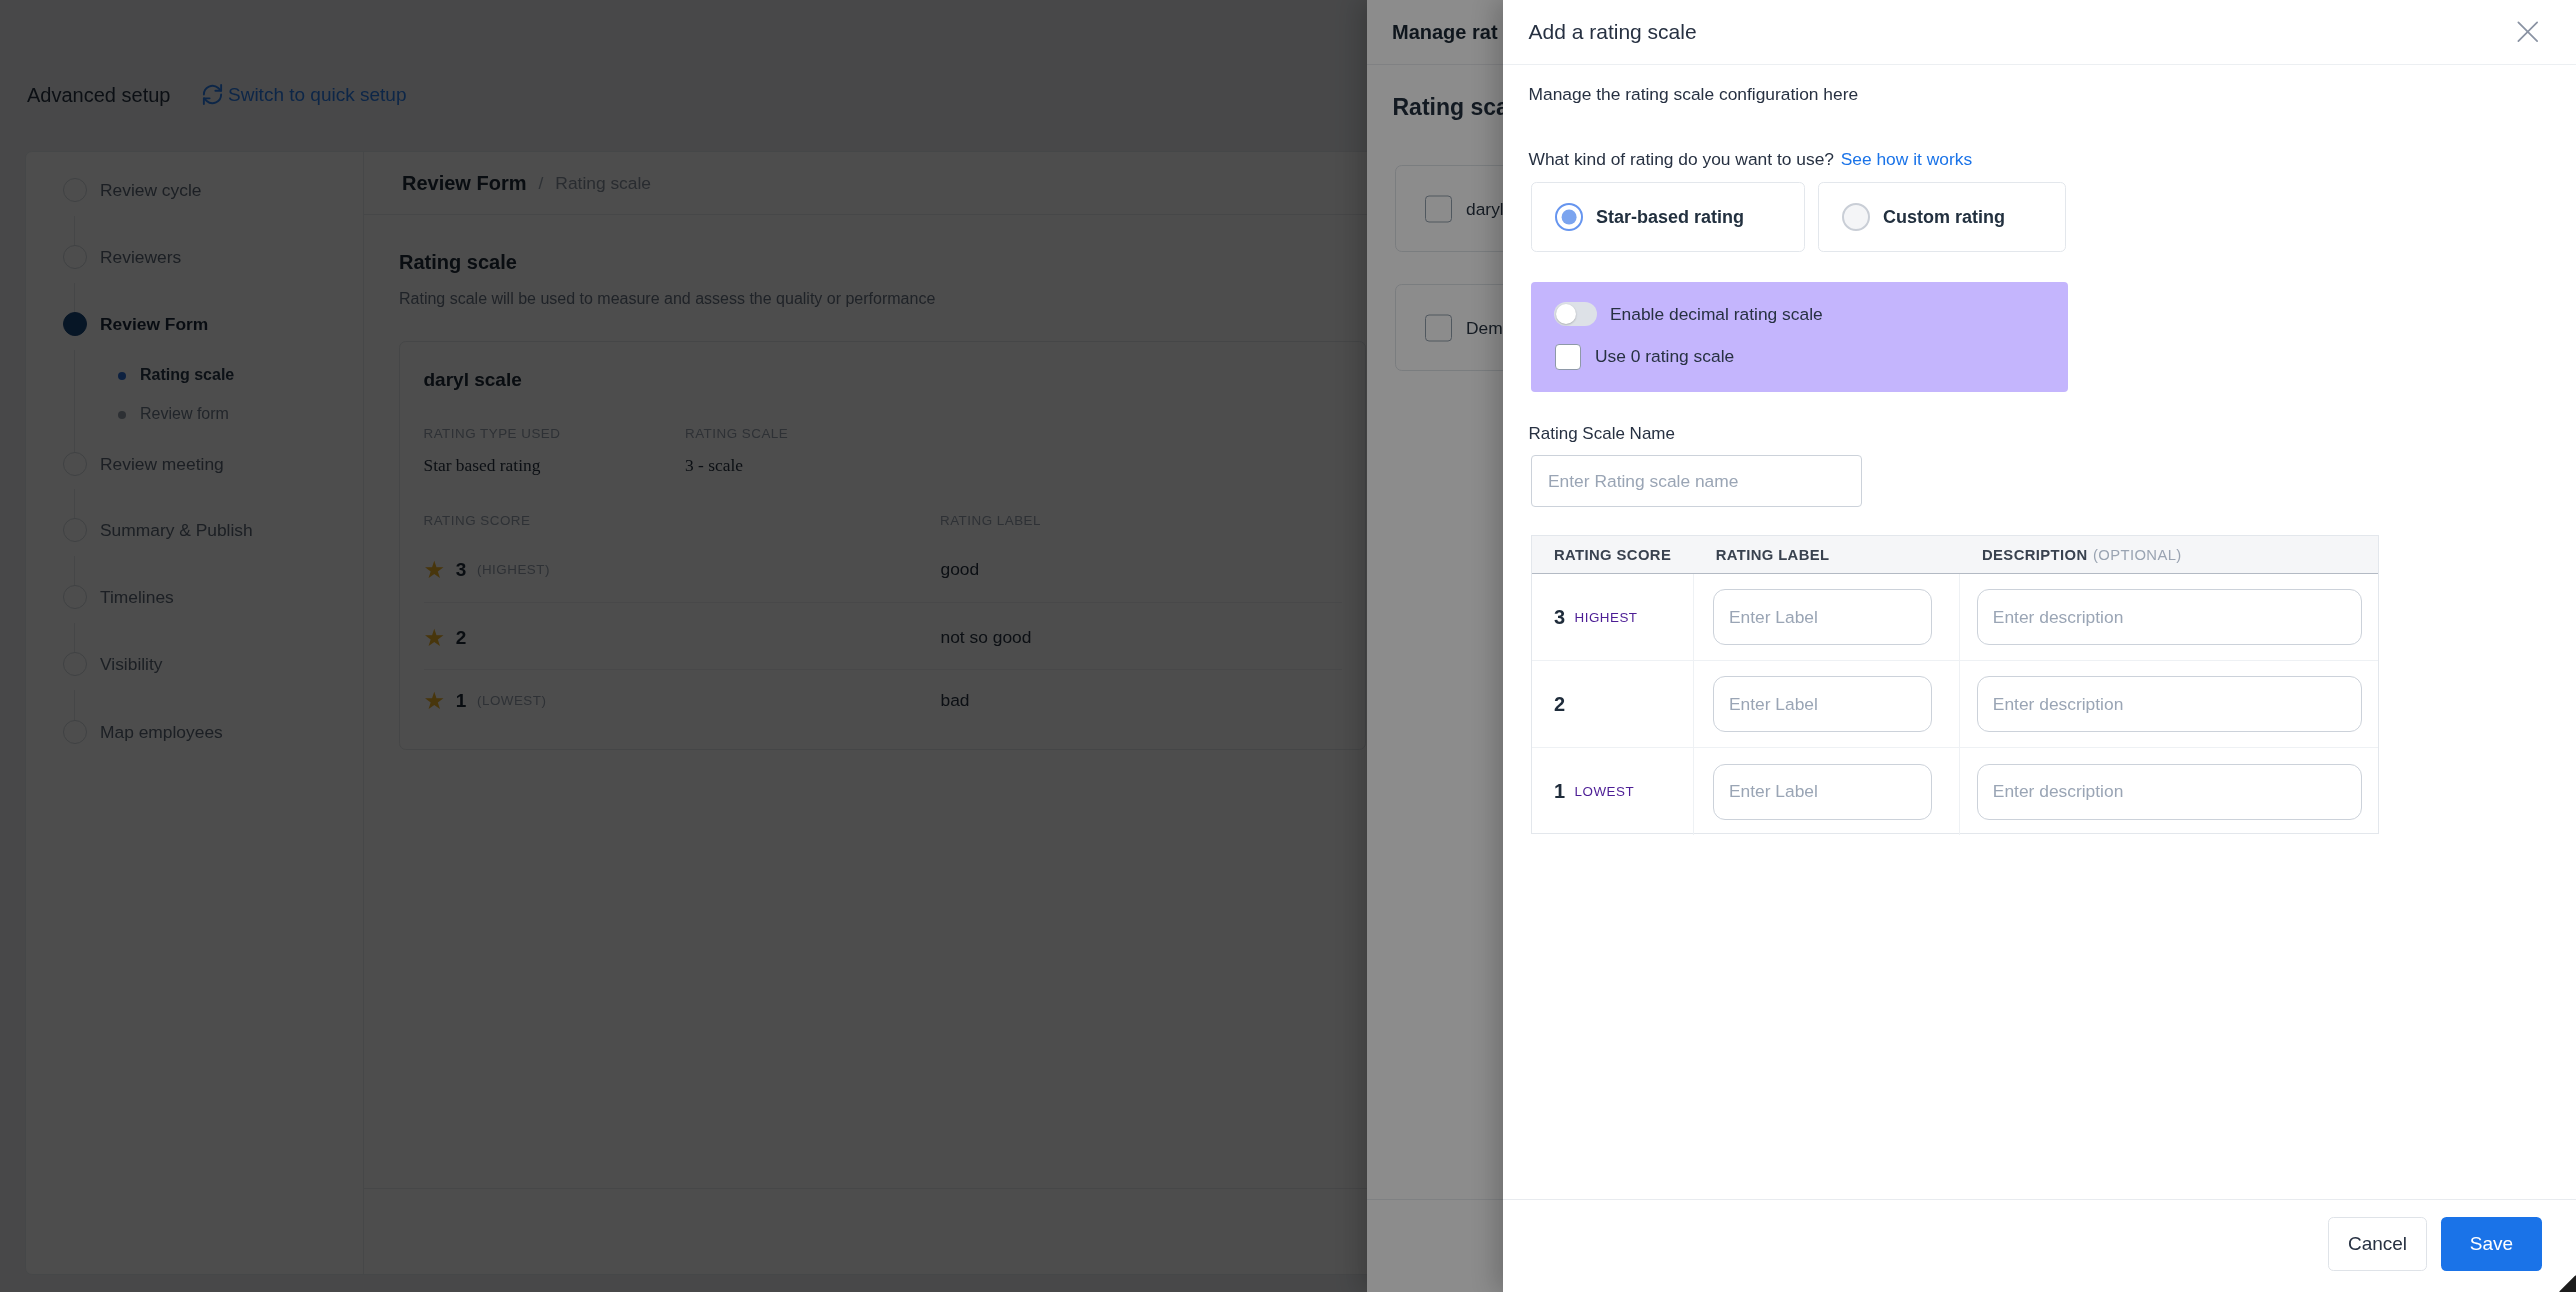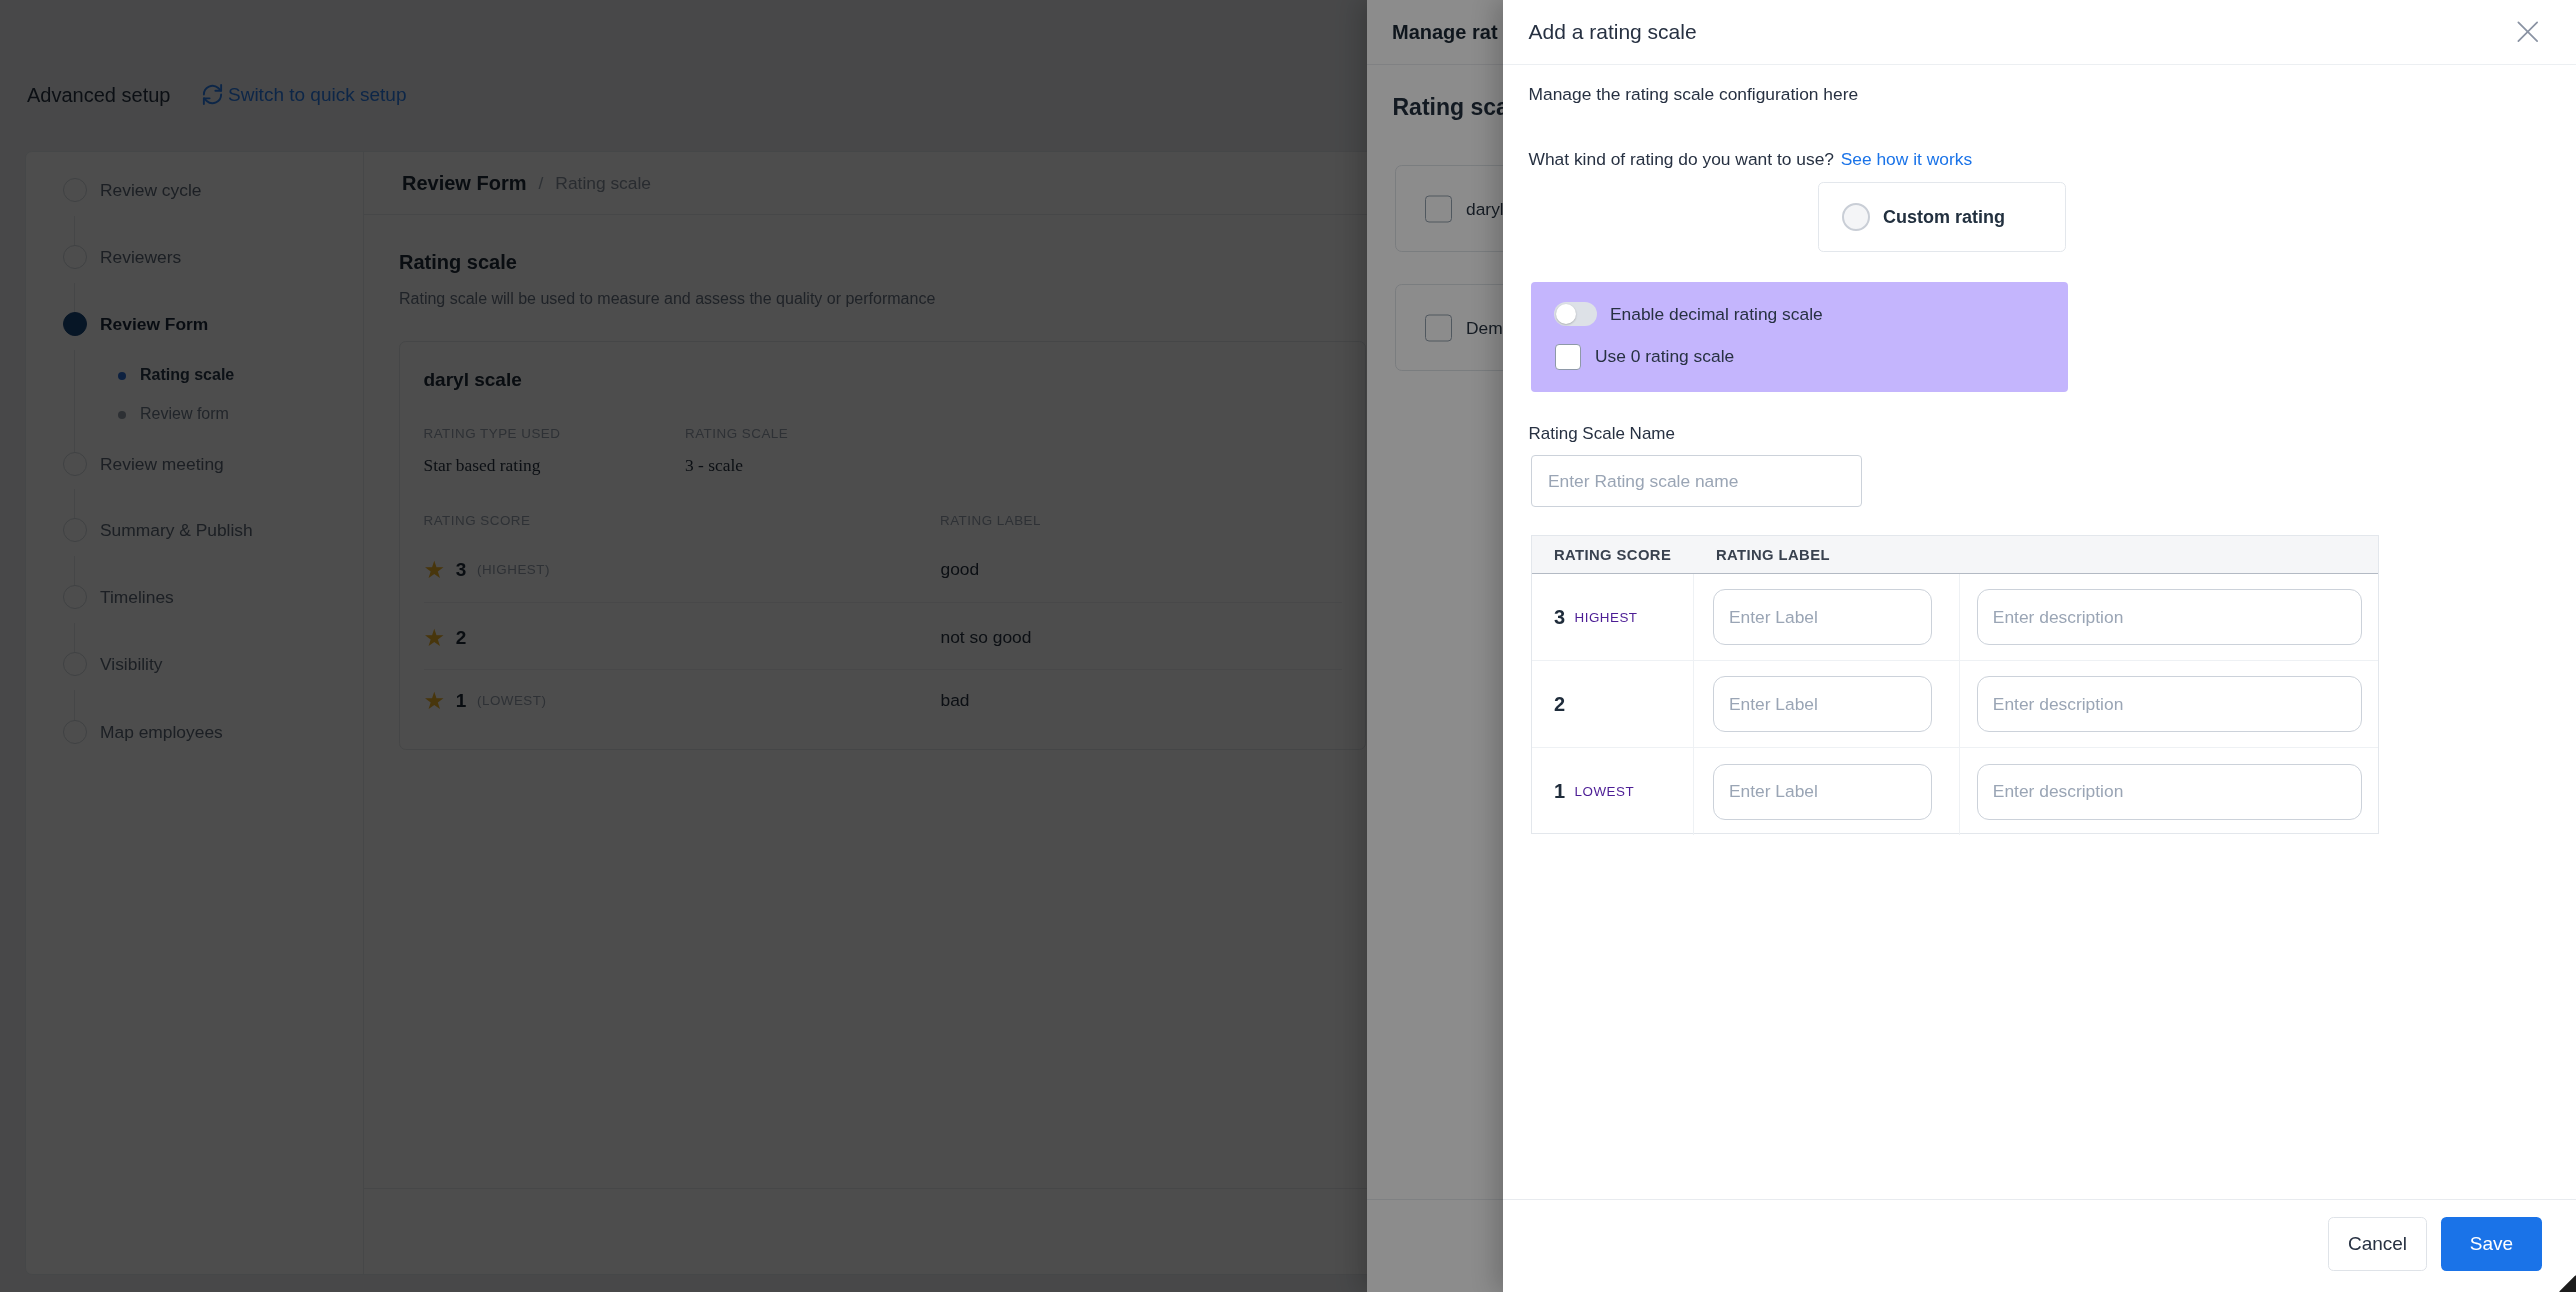--- a/index.html
+++ b/index.html
@@ -263,20 +263,26 @@
         </svg>
     </div>
   </div>
 
   <div class="modal-subtitle">Manage the rating scale configuration here</div>
 
   <div class="question-row">
     <span>What kind of rating do you want to use?</span><span class="see-link">See how it works</span>
   </div>
 
+  <div class="opt-card first">
+    <div class="radio-outer sel">
+        <div class="radio-inner"></div>
+      </div>
+    <div class="opt-label">Star-based rating</div>
+  </div>
   <div class="opt-card second">
     <div class="radio-outer unsel"></div>
     <div class="opt-label">Custom rating</div>
   </div>
 
   <div class="options-panel">
     <div class="toggle">
         <div class="toggle-knob"></div>
       </div>
     <div class="toggle-label">Enable decimal rating scale</div>
@@ -284,20 +290,24 @@
     <div class="cb-label">Use 0 rating scale</div>
   </div>
 
   <div class="name-label">Rating Scale Name</div>
   <input class="name-input" type="text" placeholder="Enter Rating scale name" style="">
 
   <div class="rtable">
     <div class="rtable-header">
       <div class="hcell col-score">RATING SCORE</div>
       <div class="hcell col-label">RATING LABEL</div>
+      <div class="hcell col-desc">
+        <span>DESCRIPTION</span>
+        <span class="opt">(OPTIONAL)</span>
+      </div>
     </div>
     <div class="rtable-row">
       <div class="rcell score col-score">
         <span class="rnum">3</span>
         <span class="rtag">HIGHEST</span>
       </div>
       <div class="rcell col-label">
         <input class="cell-input input-label" type="text" placeholder="Enter Label" style="">
       </div>
       <div class="rcell col-desc">

